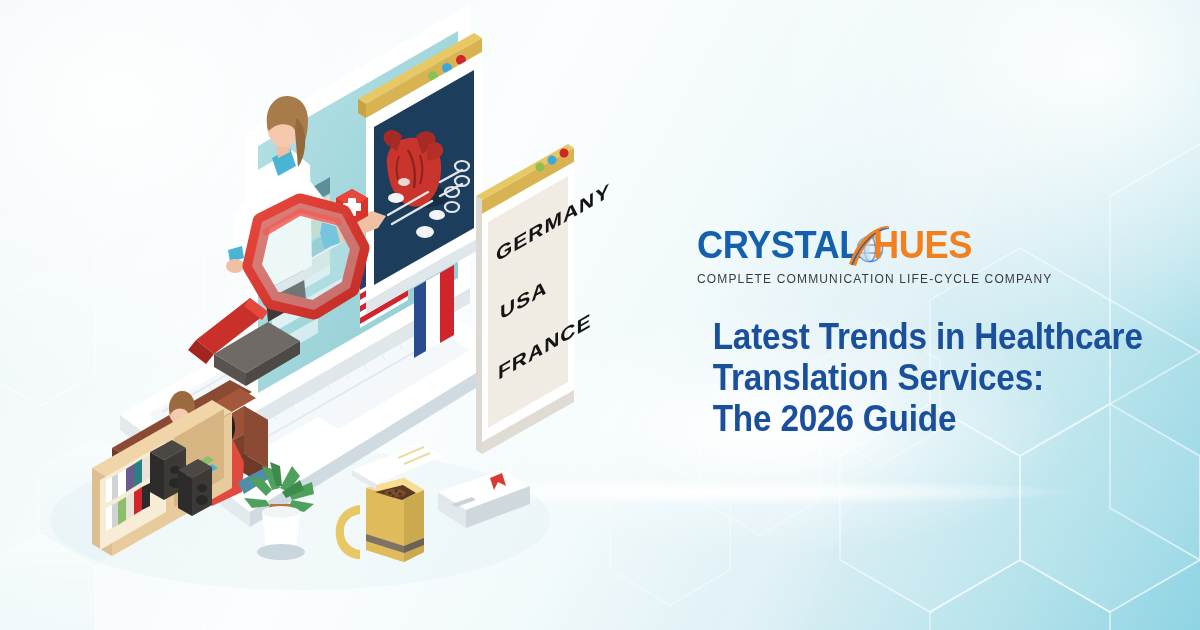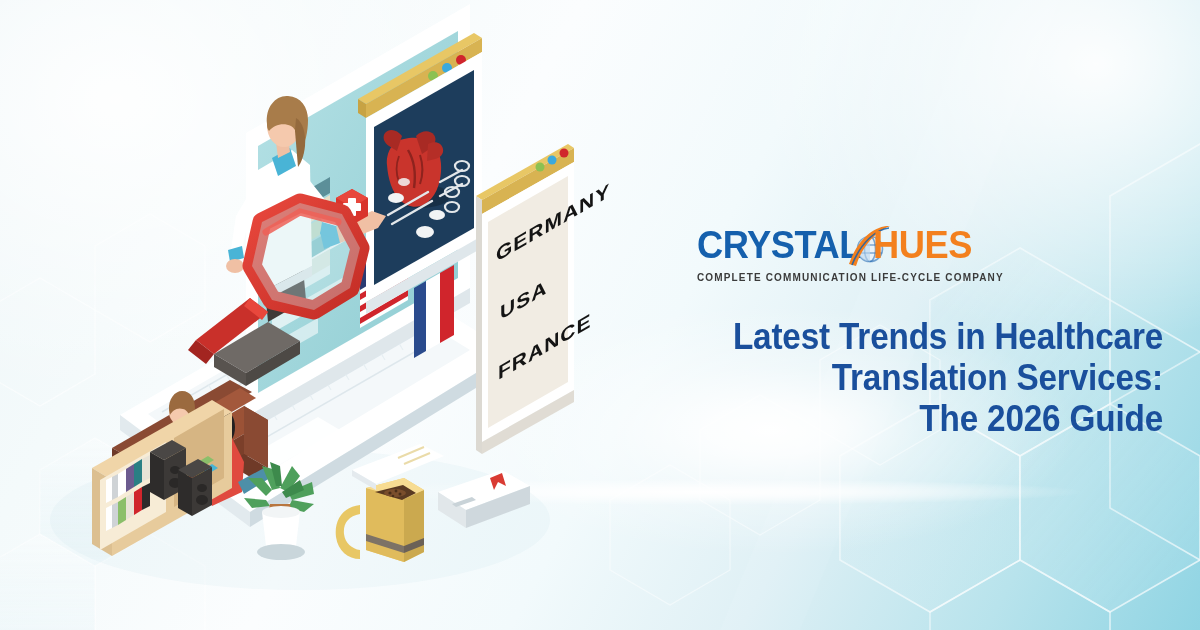--- a/index.html
+++ b/index.html
@@ -79,28 +79,28 @@
     font-weight:bold; font-size:39px; line-height:46px;
     letter-spacing:-0.5px;
     color:#f3801e;
     transform:scaleX(.93); transform-origin:left center;
   }
   .logo-globe {
     position:absolute; left:149px; top:2px; width:46px; height:44px;
   }
   .logo-tagline {
     margin-top:4px;
-    font-size:10px; font-weight:bold; letter-spacing:1.15px;
+    font-size:12px; font-weight:normal; letter-spacing:1.15px;
     color:#3b3b3b; white-space:nowrap;
     font-family:"Liberation Sans", sans-serif;
   }
 
   .headline {
-    position:absolute; left:16px; top:316px; width:487px;
-    text-align:right;
+    position:absolute; left:4px; top:316px; width:487px;
+    text-align:left;
   }
   .headline-line {
     display:block;
     font-family:"Liberation Sans", sans-serif;
     font-weight:bold;
     font-size:37px;
     line-height:41px;
     color:#1a4f9c;
     letter-spacing:-0.2px;
     transform:scaleX(.90);

